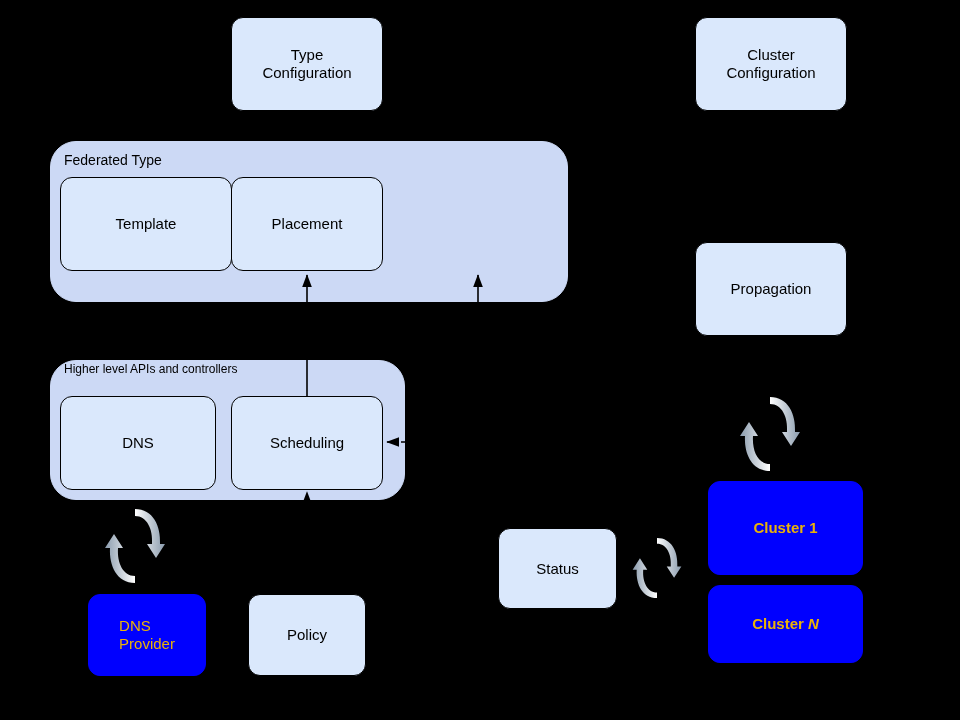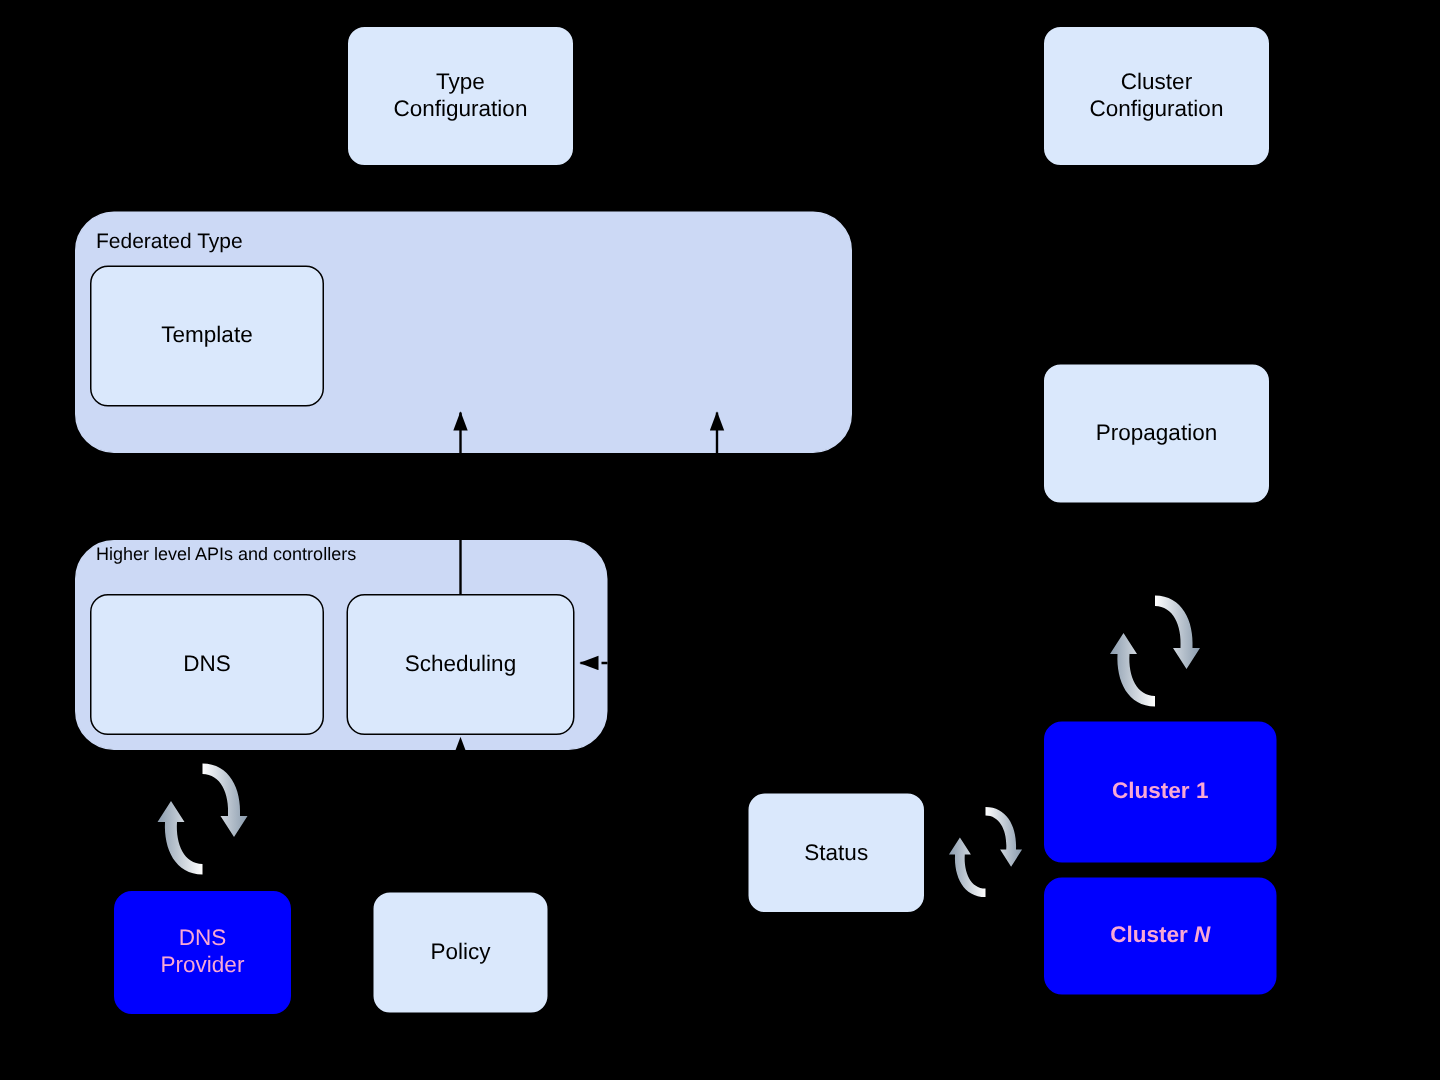--- a/index.html
+++ b/index.html
@@ -54,23 +54,23 @@
   }
   .bluebox {
     position: absolute;
     box-sizing: border-box;
     background: #0000ff;
     border: 1px solid #0000ff;
     border-radius: 12px;
     display: flex;
     align-items: center;
     justify-content: center;
-    text-align: center;
-    color: #f9a8d4;
+    color: #eab308;
     line-height: 1.18;
+    margin-left: 12px;
   }
   .bluebox.bold { font-weight: bold; }
   .label-16 { font-size: 15px; }
   .connector {
     position: absolute;
     overflow: visible;
   }
   .sync {
     position: absolute;
   }
@@ -91,22 +91,25 @@
   <div class="node rounded lightblue label-16" style="left:695px; top:17px; width:152px; height:94px;">
     <div>
       <span>Cluster</span><br>
       <span>Configuration</span>
     </div>
   </div>
 
   <div class="container-box" style="left:50px; top:141px; width:518px; height:161px;"></div>
   <div class="container-label" style="left:64px; top:152px;">Federated Type</div>
 
-  <div class="node rounded lightblue label-16" style="left:60px; top:177px; width:156px; height:94px;">
+  <div class="node rounded lightblue label-16" style="left:60px; top:177px; width:172px; height:94px;">
     <span>Template</span>
+  </div>
+  <div class="node rounded lightblue label-16" style="left:231px; top:177px; width:152px; height:94px;">
+    <span>Placement</span>
   </div>
 
   <div class="node rounded lightblue label-16" style="left:695px; top:242px; width:152px; height:94px;">
     <span>Propagation</span>
   </div>
 
   <div class="container-box" style="left:50px; top:360px; width:355px; height:140px;"></div>
   <div class="container-sublabel" style="left:64px; top:362px;">Higher level APIs and controllers</div>
 
   <div class="node rounded lightblue label-16" style="left:60px; top:396px; width:156px; height:94px;">

